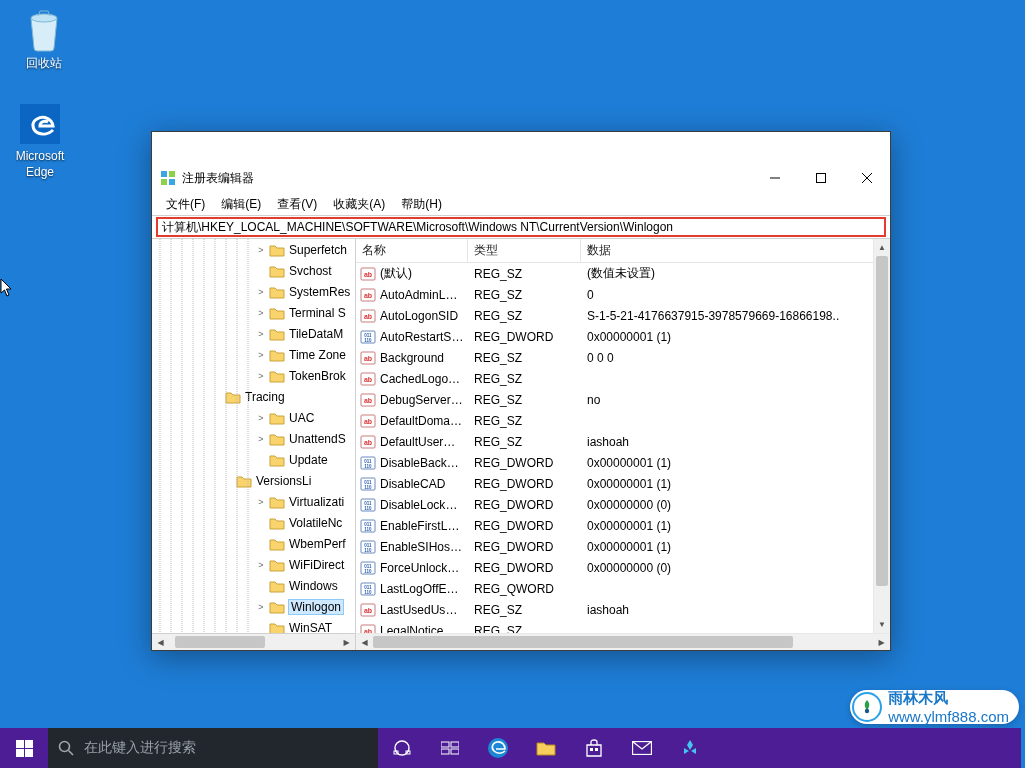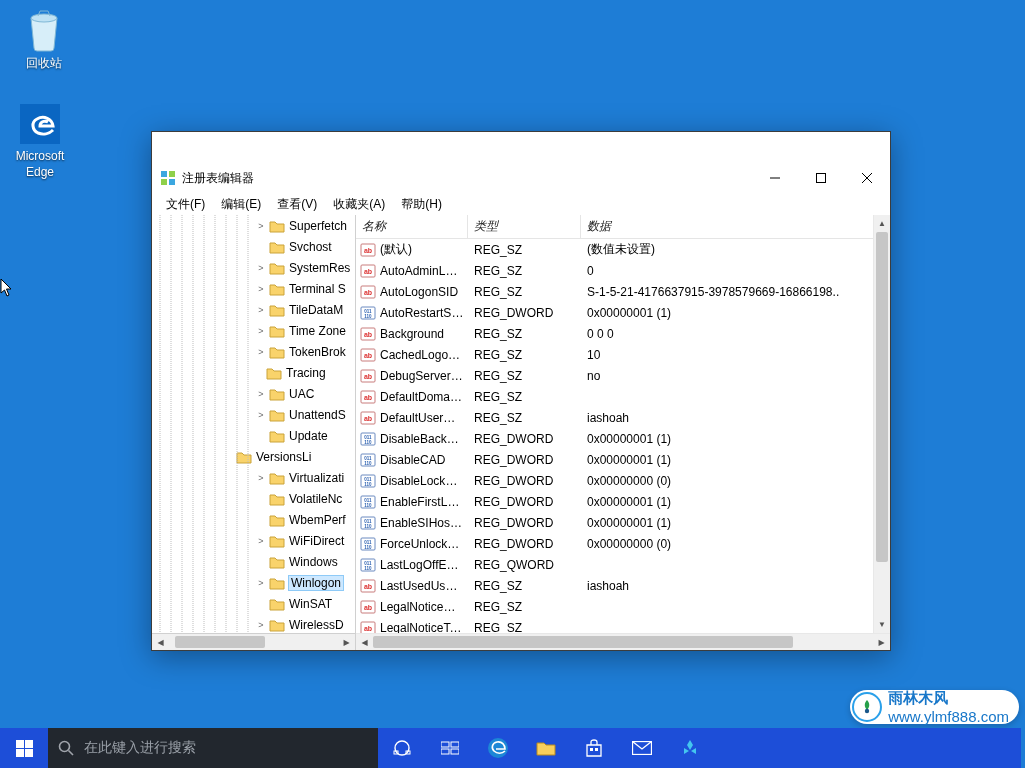--- a/index.html
+++ b/index.html
@@ -8,21 +8,21 @@
 
 
 .desktop-icon { position: absolute; width: 76px; text-align: center; color: #fff; font-size: 12px; text-shadow: 0 1px 2px rgba(0,0,0,.7); cursor: default; }
 .desktop-icon .ico { width: 44px; height: 44px; margin: 0 auto 2px; display:flex; align-items:center; justify-content:center; }
 .desktop-icon .lbl { display:block; padding:1px 3px; }
 
 
 .cursor { position:absolute; left:0; top:278px; width:14px; height:20px; }
 
 
-.taskbar { position:absolute; left:0; right:4px; bottom:0; height:40px; background:#1d4ed8; display:flex; align-items:stretch; color:#fff; }
+.taskbar { position:absolute; left:0; right:4px; bottom:0; height:40px; background:#4c1d95; display:flex; align-items:stretch; color:#fff; }
 .tb-start { width:48px; display:flex; align-items:center; justify-content:center; }
 .tb-search { flex:0 0 330px; background:#22272e; display:flex; align-items:center; padding:0 10px; }
 .tb-search svg { flex:none; margin-right:10px; opacity:.8 }
 .tb-search span { color:#9aa0a8; font-size:14px; }
 .tb-btn { width:48px; display:flex; align-items:center; justify-content:center; }
 .spacer { flex:1 }
 
 
 .window { position:absolute; left:151px; top:131px; width:740px; height:520px; background:#fff; border:1px solid #3c3c3c; display:flex; flex-direction:column; box-shadow:0 6px 28px rgba(0,0,0,.35); }
 .titlebar { height:30px; display:flex; align-items:center; padding:0 0 0 8px; font-size:12px;margin-top:31px; }
@@ -42,21 +42,21 @@
 .tree-row .chev.open { color:#404040; }
 .tree-row .fico { width:16px; height:16px; margin-right:4px; }
 .tree-row.sel { }
 .tree-row.sel .name { background:#cde8ff; outline:1px solid #8ecaf7; padding:0 2px; }
 .tree .hscroll { position:absolute; left:0; right:0; bottom:0; height:17px; background:#f0f0f0; border-top:1px solid #d0d0d0; display:flex; align-items:center; }
 .tree .hscroll .btn { width:17px; height:16px; display:flex; align-items:center; justify-content:center; font-size:8px; color:#555; }
 .tree .hscroll .track { flex:1; height:16px; position:relative; }
 .tree .hscroll .thumb { position:absolute; left:6px; top:2px; width:90px; height:12px; background:#c6c6c6; border-radius:2px; }
 
 .list { flex:1; overflow:hidden; position:relative; }
-.list-head { display:flex; height:24px; align-items:flex-end; font-size:12px; border-bottom:1px solid #e5e5e5;font-style:italic; }
+.list-head { display:flex; height:24px; align-items:flex-end; font-size:12px; border-bottom:1px solid #e5e5e5; }
 .list-head .col { padding:0 6px; border-right:1px solid #e5e5e5; height:100%; display:flex; align-items:center; color:#222; }
 .col-name { width:112px; }
 .col-type { width:113px; }
 .col-data { flex:1; }
 .list-body { position:absolute; top:24px; left:0; right:0; bottom:17px; overflow:hidden; }
 .lrow { display:flex; align-items:center; height:21px; font-size:12px; }
 .lrow .ico { width:16px; height:16px; margin:0 4px 0 4px; flex:none; }
 .lrow .n { width:88px; overflow:hidden; text-overflow:ellipsis; white-space:nowrap; padding-right:4px; }
 .lrow .t { width:113px; padding:0 6px; }
 .lrow .d { flex:1; padding:0 6px; white-space:nowrap; overflow:hidden; text-overflow:clip; }
@@ -134,20 +134,23 @@
   </div>
 
   <div class="menubar">
     <span>文件(F)</span>
     <span>编辑(E)</span>
     <span>查看(V)</span>
     <span>收藏夹(A)</span>
     <span>帮助(H)</span>
   </div>
 
+  <div class="addressbar">
+    <div class="addressbar-inner">计算机\HKEY_LOCAL_MACHINE\SOFTWARE\Microsoft\Windows NT\CurrentVersion\Winlogon</div>
+  </div>
 
   <div class="body">
     <div class="tree">
       <div class="tree-inner" id="tree-inner">
           <svg style="position:absolute;left:0;top:0" width="204" height="500">
             <line x1="8" y1="0" x2="8" y2="450" stroke="#bdbdbd" stroke-dasharray="1 1"></line>
             <line x1="19" y1="0" x2="19" y2="450" stroke="#bdbdbd" stroke-dasharray="1 1"></line>
             <line x1="30" y1="0" x2="30" y2="450" stroke="#bdbdbd" stroke-dasharray="1 1"></line>
             <line x1="41" y1="0" x2="41" y2="450" stroke="#bdbdbd" stroke-dasharray="1 1"></line>
             <line x1="52" y1="0" x2="52" y2="450" stroke="#bdbdbd" stroke-dasharray="1 1"></line>
@@ -198,21 +201,21 @@
               </svg>&nbsp;</span>
             <span class="name">Time Zone</span>
           </div>
           <div class="tree-row" style="padding-left:103px">
             <span class="chev">&gt;</span>
             <span class="fico"><svg width="16" height="16" viewBox="0 0 16 16">
                 <path d="M1 4 L6 4 L8 6 L15 6 L15 14 L1 14 Z" fill="#f9d36b" stroke="#caa33a"></path>
               </svg>&nbsp;</span>
             <span class="name">TokenBrok</span>
           </div>
-          <div class="tree-row" style="padding-left:100px">
+          <div class="tree-row" style="padding-left:59px">
             <span class="chev open">&nbsp;</span>
             <span class="fico"><svg width="16" height="16" viewBox="0 0 16 16">
                 <path d="M1 4 L6 4 L8 6 L15 6 L15 14 L1 14 Z" fill="#f9d36b" stroke="#caa33a"></path>
               </svg></span>
             <span class="name">Tracing</span>
           </div>
           <div class="tree-row" style="padding-left:103px">
             <span class="chev">&gt;</span>
             <span class="fico"><svg width="16" height="16" viewBox="0 0 16 16">
                 <path d="M1 4 L6 4 L8 6 L15 6 L15 14 L1 14 Z" fill="#f9d36b" stroke="#caa33a"></path>
@@ -366,21 +369,20 @@
             <span class="t">REG_SZ</span>
             <span class="d">0 0 0</span>
           </div>
           <div class="lrow">
             <span class="ico"><svg width="16" height="16" viewBox="0 0 16 16">
                 <rect x="1" y="2" width="14" height="12" rx="1" fill="#fff" stroke="#c97d7d"></rect>
                 <text x="8" y="11" font-size="7" text-anchor="middle" fill="#d33" font-weight="bold">ab</text>
               </svg></span>
             <span class="n">CachedLogons...</span>
             <span class="t">REG_SZ</span>
-            <span class="d">10</span>
           </div>
           <div class="lrow">
             <span class="ico"><svg width="16" height="16" viewBox="0 0 16 16">
                 <rect x="1" y="2" width="14" height="12" rx="1" fill="#fff" stroke="#c97d7d"></rect>
                 <text x="8" y="11" font-size="7" text-anchor="middle" fill="#d33" font-weight="bold">ab</text>
               </svg></span>
             <span class="n">DebugServerC...</span>
             <span class="t">REG_SZ</span>
             <span class="d">no</span>
           </div>

